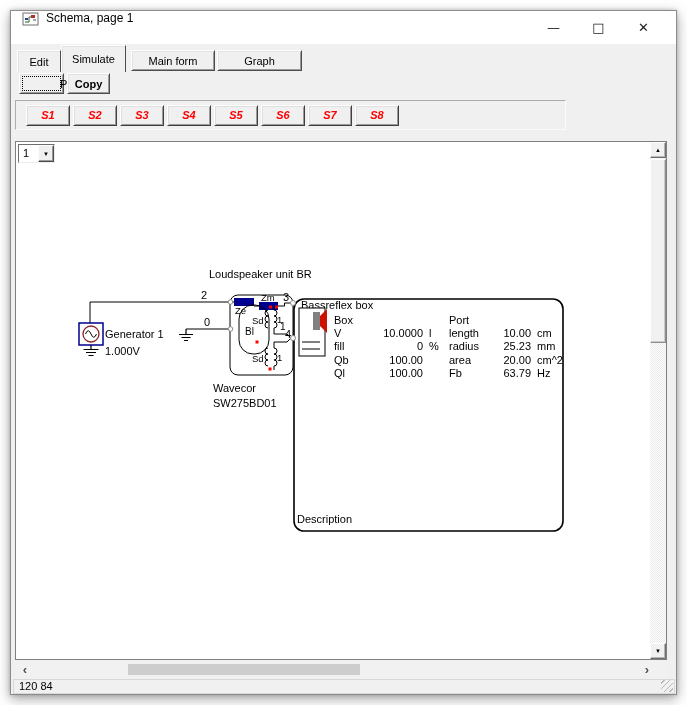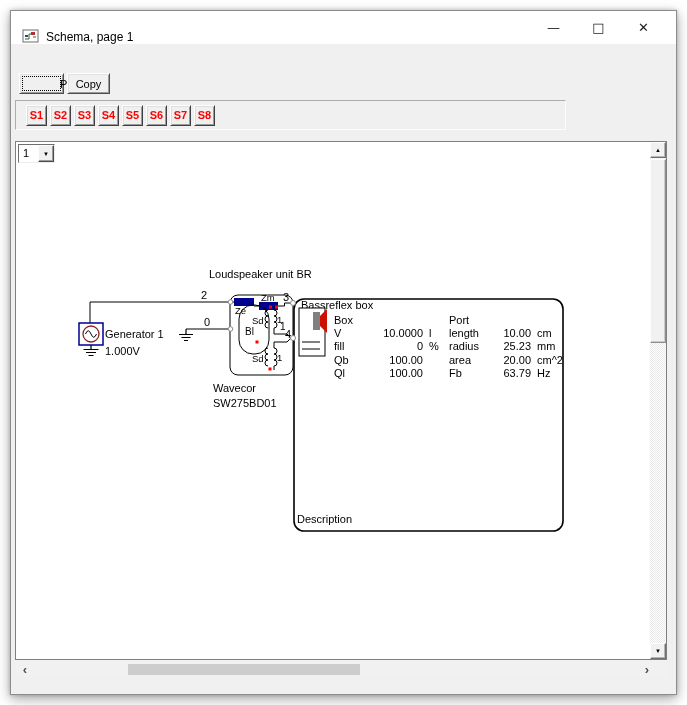--- a/index.html
+++ b/index.html
@@ -8,21 +8,21 @@
     width:687px; height:705px; position:relative; background:#ffffff;
     font-family:"Liberation Sans", sans-serif; color:#000;
     overflow:hidden;
   }
   .window {
     position:absolute; left:10px; top:10px; width:667px; height:685px;
     background:#f0f0f0; border:1px solid #8c8c8c;
     box-shadow:0 4px 12px rgba(0,0,0,.35), 0 0 4px rgba(0,0,0,.2);
   }
   
-  .titlebar { position:absolute; left:0; top:0; right:0; height:33px; background:#ffffff; display:flex; align-items:flex-end; }
+  .titlebar { position:absolute; left:0; top:0; right:0; height:33px; background:#ffffff; display:flex; align-items:flex-start; }
   .app-icon { margin-left:11px; width:17px; height:16px; flex:0 0 auto; }
   .title-text { margin-left:7px; font-size:12px; }
   .caption { position:absolute; right:10px; top:0; height:33px; display:flex; }
   .cap-btn {
     width:45px; height:33px; display:flex; align-items:center; justify-content:center;
     background:transparent; border:none; font-size:13px; color:#1a1a1a; padding:0;
     font-family:"DejaVu Sans", sans-serif;
   }
   
   .tabstrip { position:absolute; left:0; top:33px; right:0; height:28px; }
@@ -32,33 +32,33 @@
     box-shadow:inset 1px 1px 0 #e2e2e2, inset -1px -1px 0 #9a9a9a;
     padding:0; color:#000;
   }
   .tab-edit { left:6px; top:6px; width:44px; height:22px; border-bottom:none; box-shadow:inset 1px 1px 0 #e2e2e2; line-height:20px; }
   .tab-sim  { left:50px; top:1px; width:65px; height:27px; border-bottom:none; line-height:24px; box-shadow:inset 1px 1px 0 #e2e2e2; z-index:2; }
   .nav-main  { left:120px; top:6px; width:84px; height:21px; line-height:18px; }
   .nav-graph { left:206px; top:6px; width:85px; height:21px; line-height:18px; }
   
   .toolbar { position:absolute; left:0; top:61px; right:0; height:26px; }
   .tb-print { left:8px; top:1px; width:45px; height:21px; line-height:18px; outline:1px dotted #000; outline-offset:-4px;padding-left:40px; }
-  .tb-copy  { left:56px; top:1px; width:43px; height:21px; line-height:18px; }
+  .tb-copy  { left:56px; top:1px; width:43px; height:21px; line-height:18px;font-weight:bold; }
   
   .sr-panel {
     position:absolute; left:4px; top:89px; width:551px; height:30px;
     background:#f0f0f0; border:1px solid #adadad; border-right-color:#fbfbfb; border-bottom-color:#fbfbfb;
     display:flex; align-items:center; padding-left:10px;
   }
   .sbtn, .rbtn {
     height:21px; font-weight:bold; font-size:11px; padding:0; background:#f0f0f0;
     border:1px solid; border-color:#ffffff #404040 #404040 #ffffff;
     box-shadow:inset 1px 1px 0 #dedede, inset -1px -1px 0 #9a9a9a;
   }
-  .sbtn { width:21px; margin-right:3px; color:#ff0000; }
+  .sbtn { width:44px; margin-right:3px; color:#ff0000;font-style:italic; }
   .rbtn { width:20px; margin-right:2px; color:#8f8f8f; text-shadow:1px 1px 0 #ffffff;
     border-color:#ffffff #8a8a8a #8a8a8a #ffffff; box-shadow:inset 1px 1px 0 #e6e6e6; }
   .r-group { margin-left:15px; display:flex; }
   .s-group { display:flex; }
   
   .canvas {
     position:absolute; left:4px; top:130px; width:652px; height:519px;
     background:#ffffff; border:1px solid #7f7f7f;
   }
   svg.schematic { position:absolute; left:0; top:0; }
@@ -131,20 +131,26 @@
         </button>
       <button class="cap-btn">
           <span>□</span>
         </button>
       <button class="cap-btn">
           <span>✕</span>
         </button>
     </div>
   </div>
 
+  <div class="tabstrip">
+    <button class="tab tab-edit">Edit</button>
+    <button class="tab tab-sim">Simulate</button>
+    <button class="nav-btn nav-main">Main form</button>
+    <button class="nav-btn nav-graph">Graph</button>
+  </div>
 
   <div class="toolbar">
     <button class="tb-btn tb-print">Print</button>
     <button class="tb-btn tb-copy">Copy</button>
   </div>
 
   <div class="sr-panel">
     <div class="s-group">
       <button class="sbtn">S1</button>
       <button class="sbtn">S2</button>
@@ -284,14 +290,18 @@
       <button class="vs-btn vs-down"><span>▼</span></button>
     </div>
   </div>
 
   <div class="hscroll">
     <button class="hs-arrow hs-left"><span>‹</span></button>
     <div class="hs-thumb"></div>
     <button class="hs-arrow hs-right"><span>›</span></button>
   </div>
 
+  <div class="statusbar">
+    <span>120 84</span>
+    <div class="grip"></div>
+  </div>
 
 </div>
 
 </body></html>

